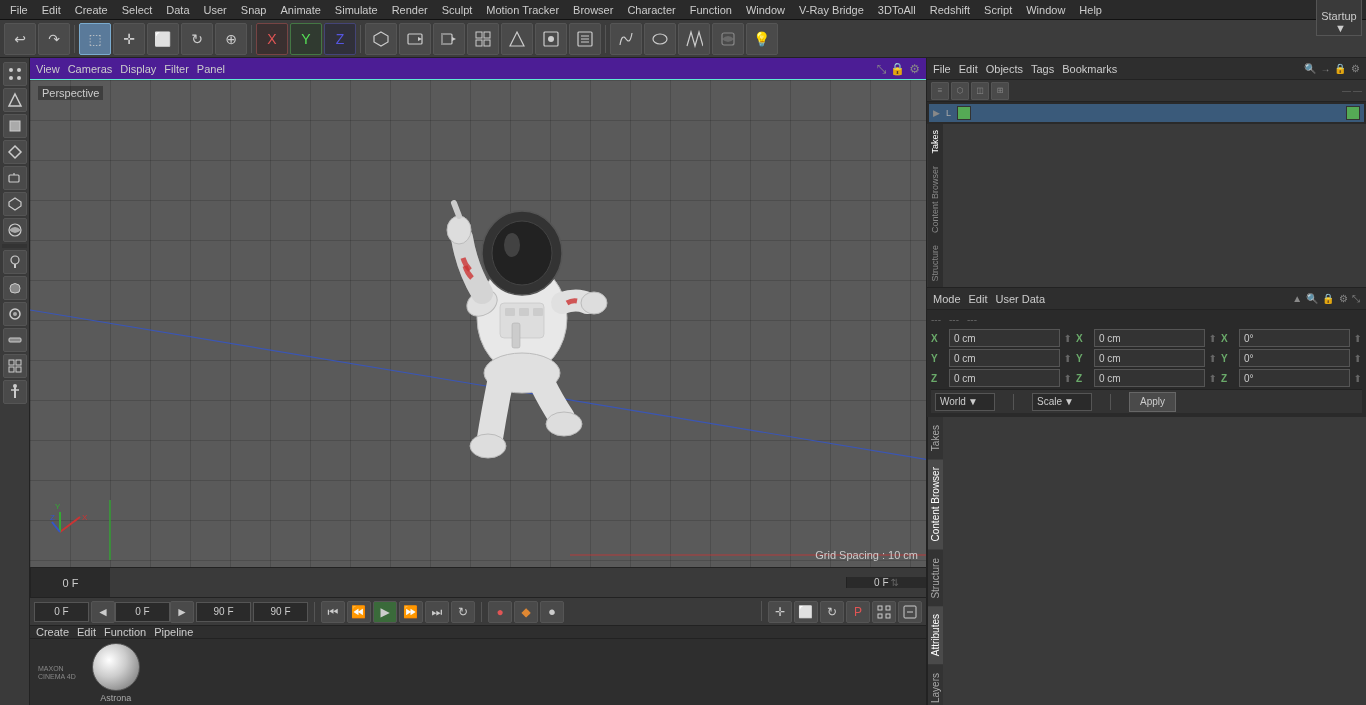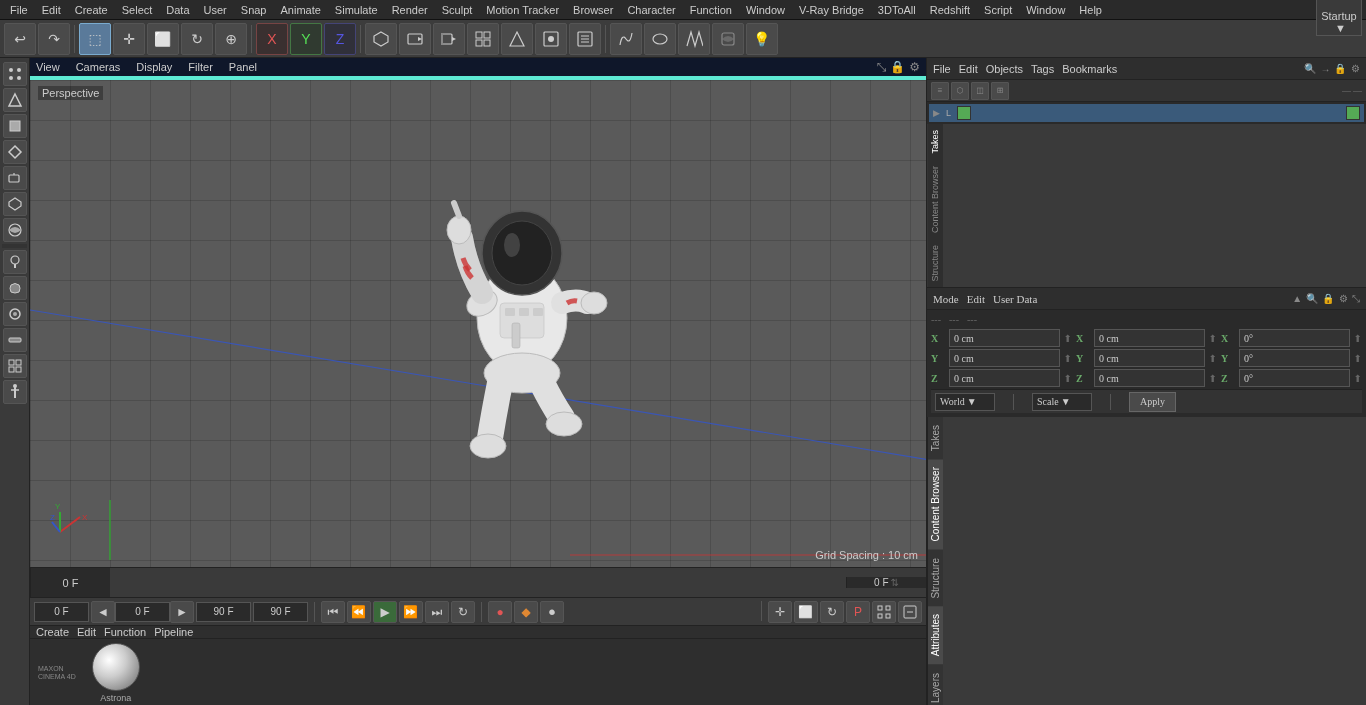--- a/index.html
+++ b/index.html
@@ -18,21 +18,21 @@
 
     
     #main { display: flex; height: calc(705px - 20px - 38px); }
 
     
     #left-sidebar { width: 30px; background: #3a3a3a; border-right: 1px solid #222; display: flex; flex-direction: column; align-items: center; padding: 4px 2px; gap: 2px; }
     .side-btn { width: 24px; height: 24px; background: #4a4a4a; border: 1px solid #555; display: flex; align-items: center; justify-content: center; cursor: pointer; color: #ccc; font-size: 10px; border-radius: 2px; }
 
     
     #viewport-container { flex: 1; display: flex; flex-direction: column; background: #2c2c2c; }
-    #viewport-header { height: 22px; background: #0f172a; border-bottom: 4px solid #5eead4; display: flex; align-items: center; padding: 0 6px; gap: 16px; }
+    #viewport-header { height: 22px; background: #4c1d95; border-bottom: 1px solid #5eead4; display: flex; align-items: center; padding: 0 6px; gap: 8px; }
     .vp-menu { font-size: 11px; color: #ccc; cursor: pointer; }
     .vp-icons { margin-left: auto; display: flex; gap: 4px; }
     .vp-icon { font-size: 12px; color: #888; cursor: pointer; }
 
     #viewport { flex: 1; position: relative; background: #5a5a5a; overflow: hidden; }
     
     #viewport-grid { position: absolute; inset: 0; background-image: linear-gradient(rgba(0,0,0,0.15) 1px, transparent 1px), linear-gradient(90deg, rgba(0,0,0,0.15) 1px, transparent 1px); background-size: 40px 40px; }
     #viewport-label { position: absolute; top: 6px; left: 8px; font-size: 11px; color: #ccc; background: rgba(0,0,0,0.3); padding: 1px 4px; }
     #grid-spacing { position: absolute; bottom: 6px; right: 8px; font-size: 11px; color: #ccc; }
     #viewport-3d { position: absolute; inset: 0; display: flex; align-items: center; justify-content: center; }
@@ -67,21 +67,21 @@
     #objects-toolbar { height: 22px; background: #333; display: flex; align-items: center; padding: 0 4px; gap: 2px; border-bottom: 1px solid #222; }
     .obj-tb-btn { width: 18px; height: 18px; background: #4a4a4a; border: 1px solid #555; display: flex; align-items: center; justify-content: center; cursor: pointer; color: #888; font-size: 8px; border-radius: 1px; }
     #objects-content { flex: 1; background: #2a2a2a; padding: 2px; }
     .obj-row { display: flex; align-items: center; padding: 2px 4px; gap: 6px; cursor: pointer; }
     .obj-row.selected { background: #3a5a7a; }
     .obj-color-box { width: 14px; height: 14px; background: #55aa55; border: 1px solid #333; flex-shrink: 0; }
     .obj-label { font-size: 11px; color: #ccc; flex: 1; }
     .obj-tag { width: 14px; height: 14px; background: #55aa55; border: 1px solid #333; margin-left: auto; }
 
     
-    #attributes-panel { flex: 1; display: flex; flex-direction: column; font-family: Liberation Serif, serif; }
+    #attributes-panel { flex: 1; display: flex; flex-direction: column; }
     #attr-header { height: 22px; background: #2e2e2e; display: flex; align-items: center; padding: 0 6px; gap: 8px; border-bottom: 1px solid #222; }
     .attr-menu { font-size: 11px; color: #ccc; cursor: pointer; }
     .attr-icons { margin-left: auto; display: flex; gap: 4px; align-items: center; }
     .attr-icon { font-size: 10px; color: #888; cursor: pointer; }
     #attr-content { flex: 1; background: #2a2a2a; padding: 4px; }
     .coord-field { flex: 1; height: 18px; background: #333; border: 1px solid #555; color: #ccc; font-size: 10px; display: flex; align-items: center; padding: 0 4px; }
     .coord-arrow { font-size: 10px; color: #666; cursor: pointer; }
 
     
     #right-tabs { width: 16px; background: #333; display: flex; flex-direction: column; border-left: 1px solid #222; }

